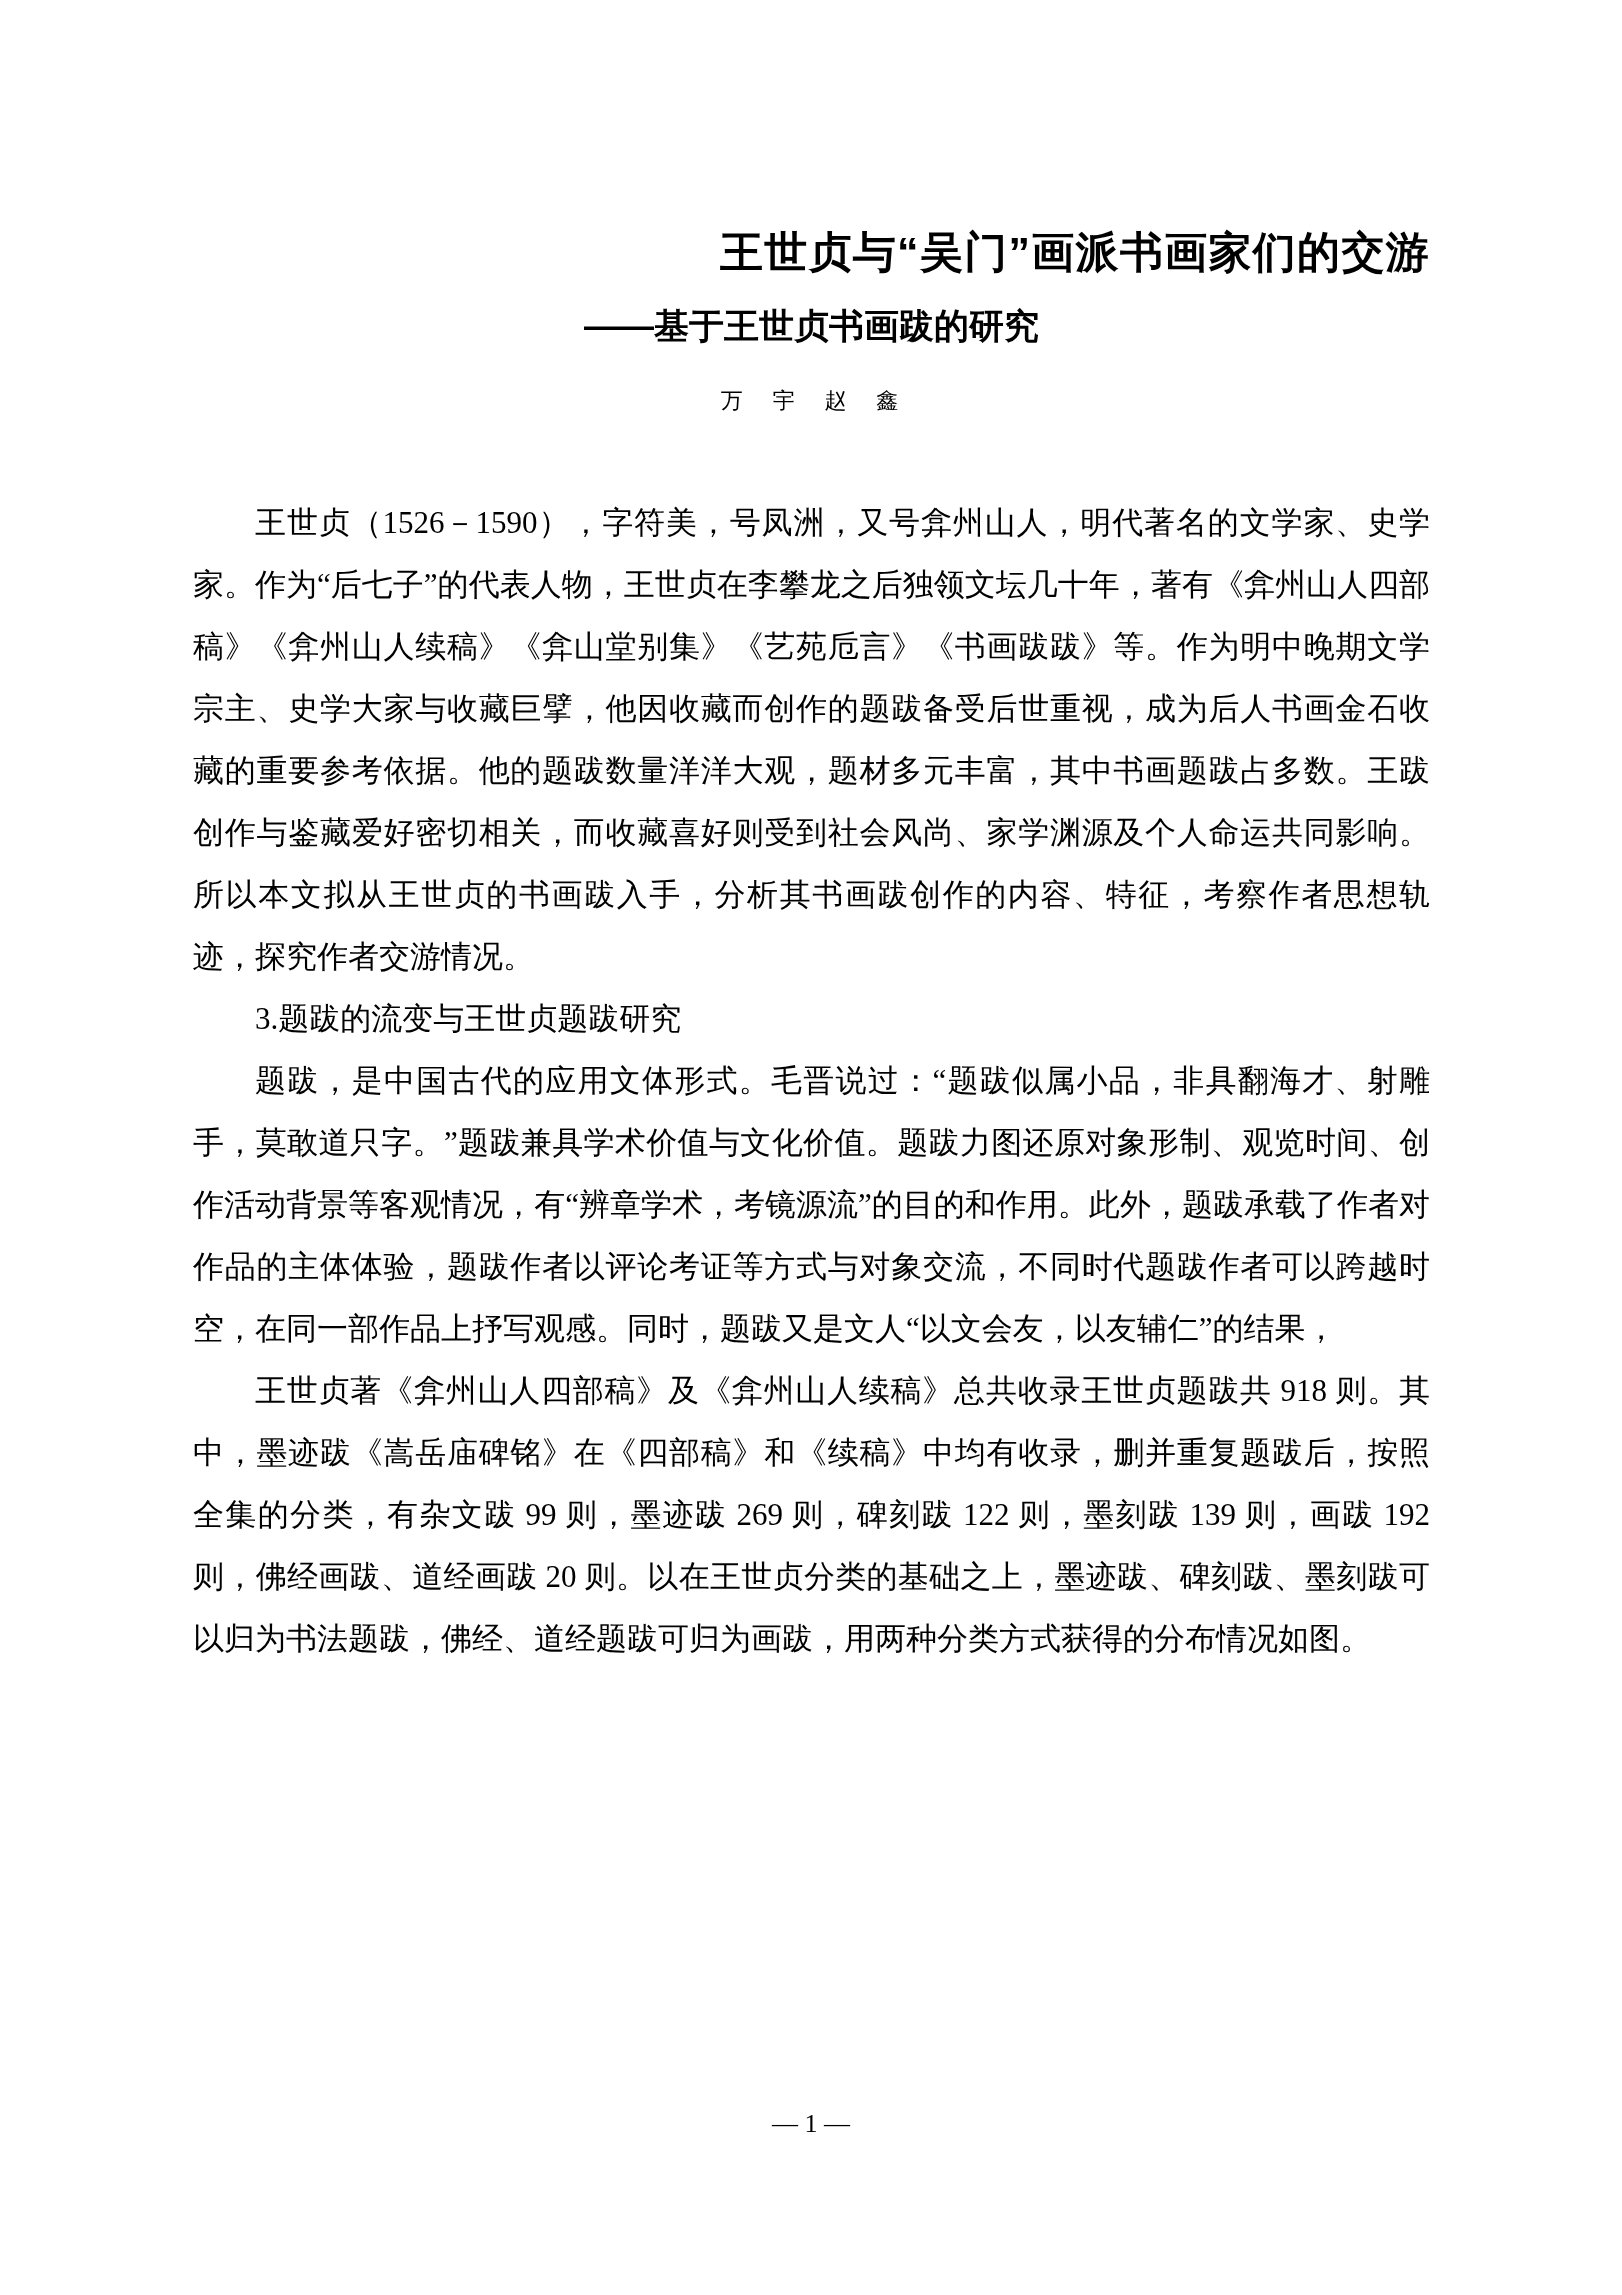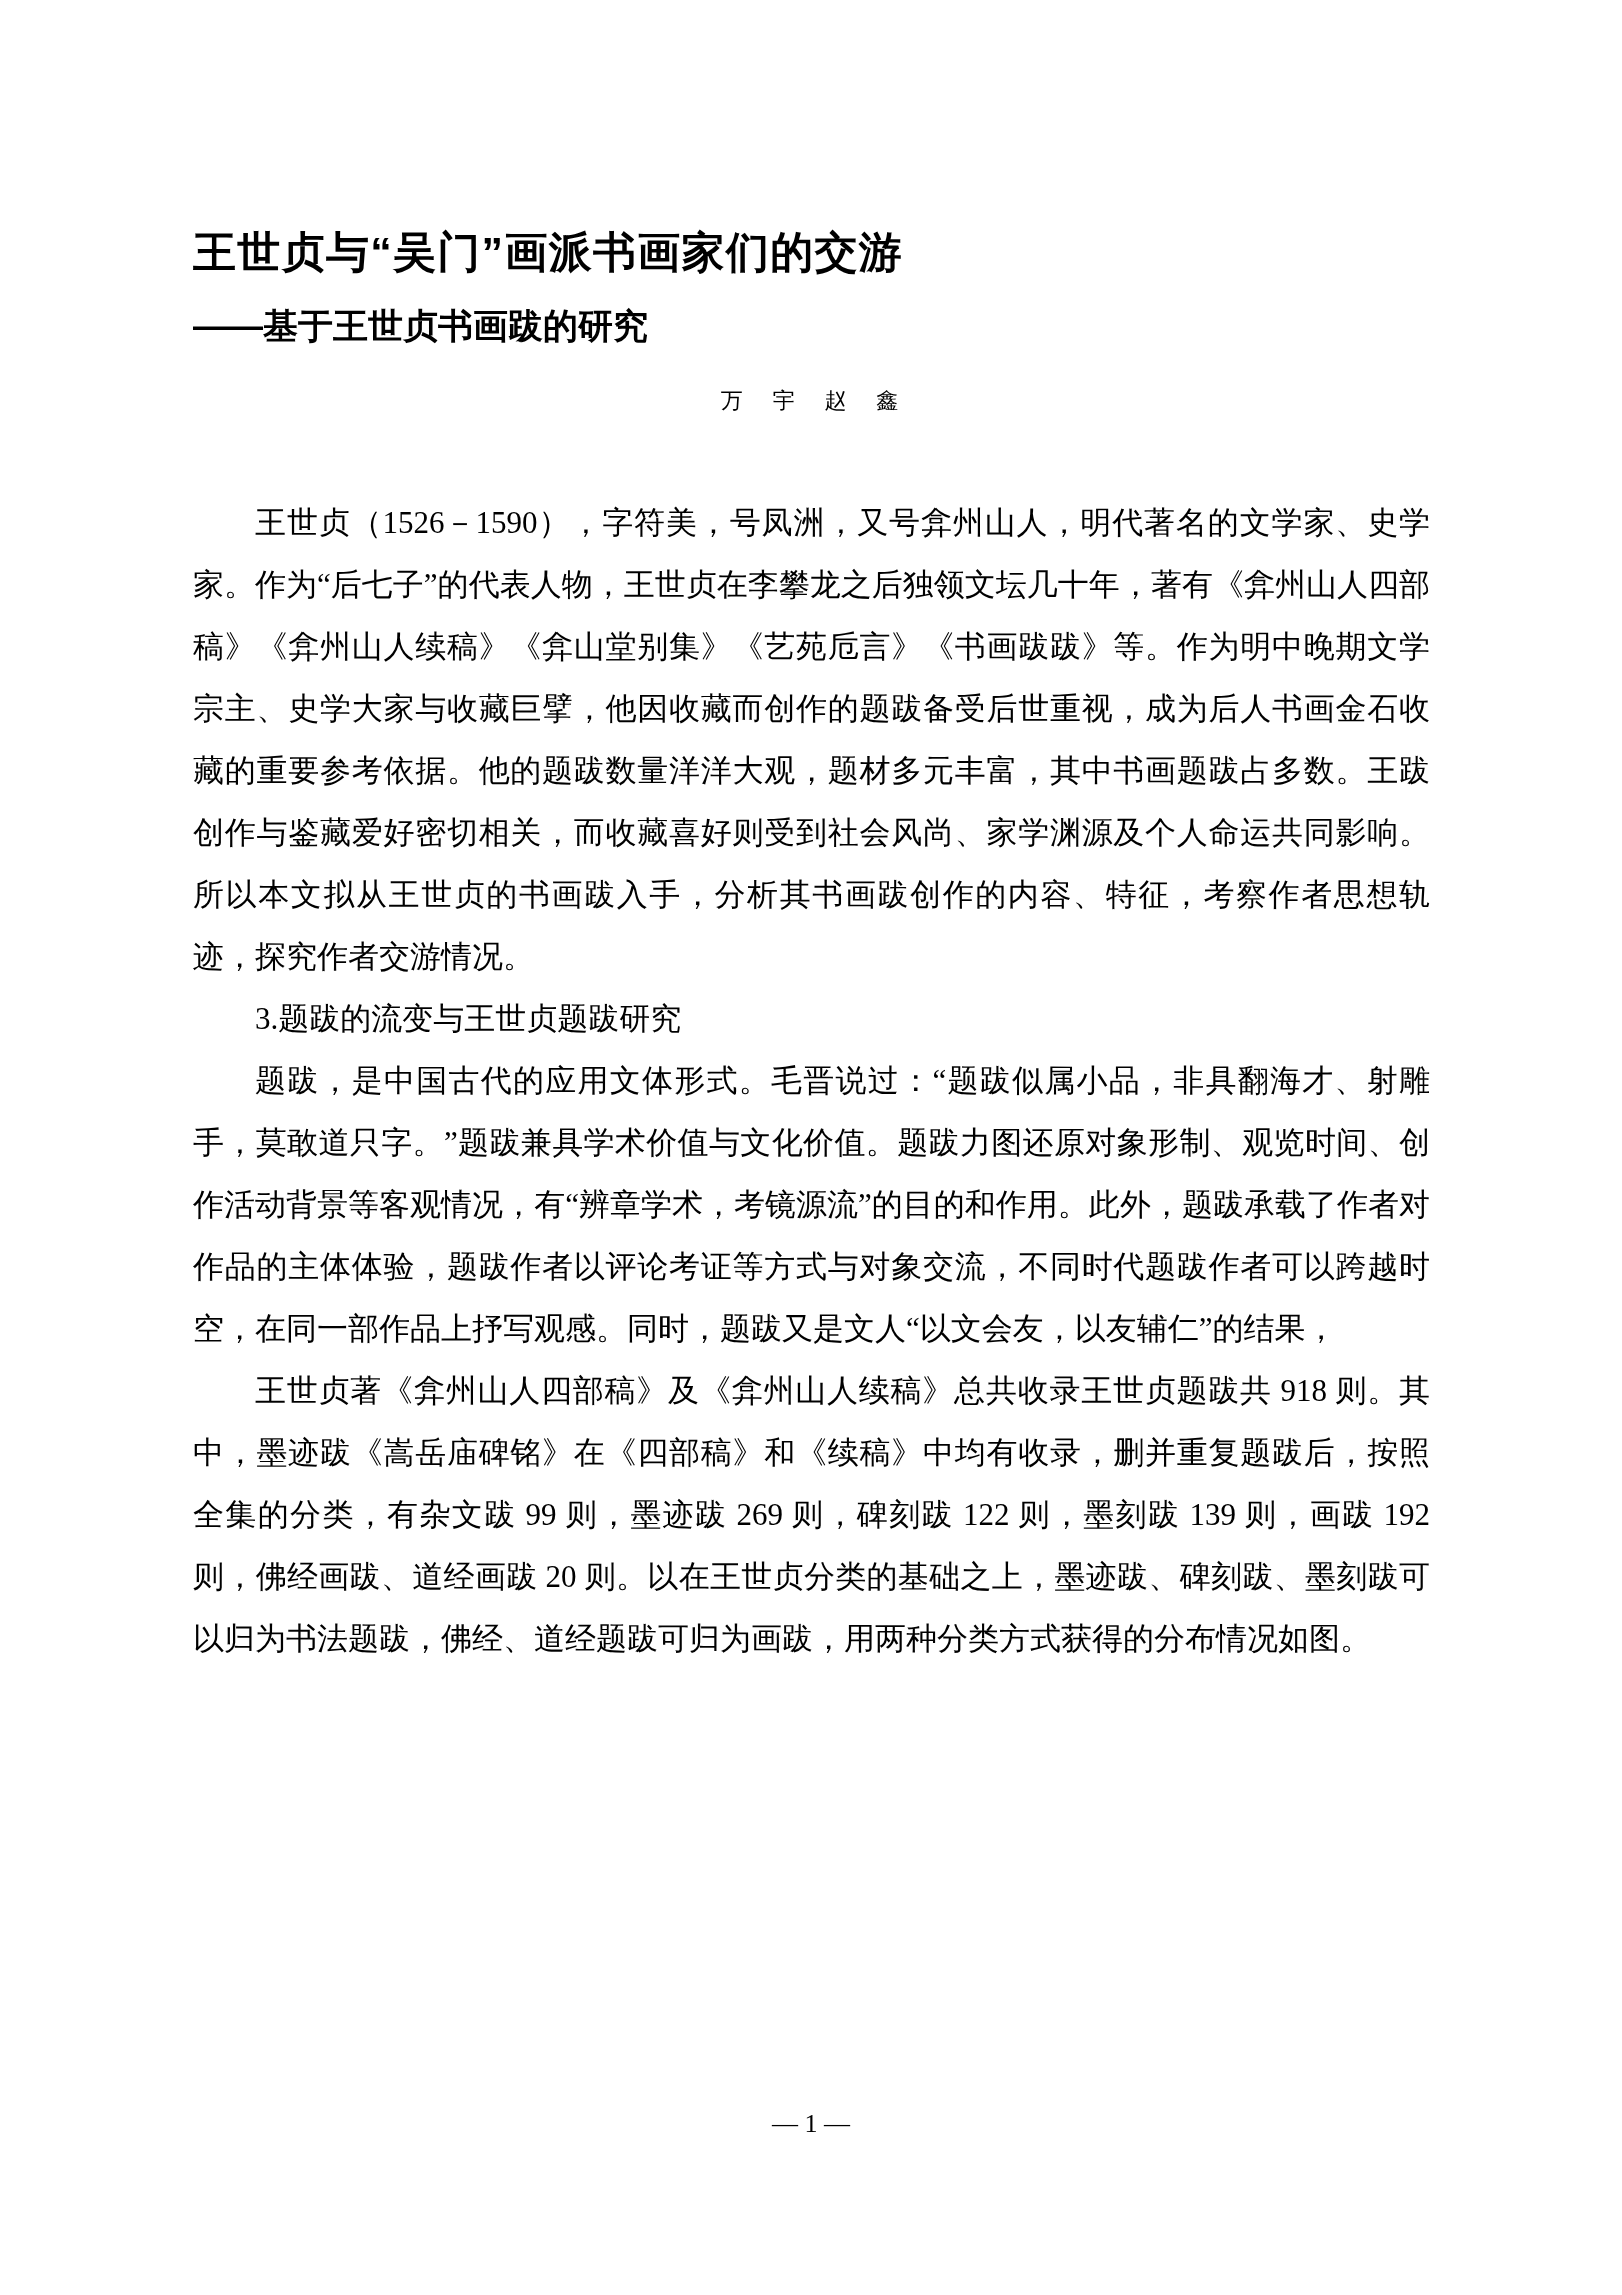--- a/index.html
+++ b/index.html
@@ -19,28 +19,29 @@
     background: #ffffff;
     overflow: hidden;
   }
   .content {
     position: absolute;
     left: 193px;
     top: 222px;
     width: 1237px;
   }
   .doc-title {
-    text-align: left;
+    text-align: right;
     font-family: "Liberation Sans", "DejaVu Sans", sans-serif;
     font-weight: bold;
     font-size: 43px;
     line-height: 60px;
     letter-spacing: 1.3px;
   }
   .doc-subtitle {
+    text-align: center;
     font-family: "Liberation Sans", "DejaVu Sans", sans-serif;
     font-weight: bold;
     font-size: 35px;
     line-height: 46px;
     margin-top: 21px;
   }
   .doc-authors {
     text-align: center;
     font-family: "Liberation Serif", "DejaVu Serif", serif;
     font-size: 22px;

